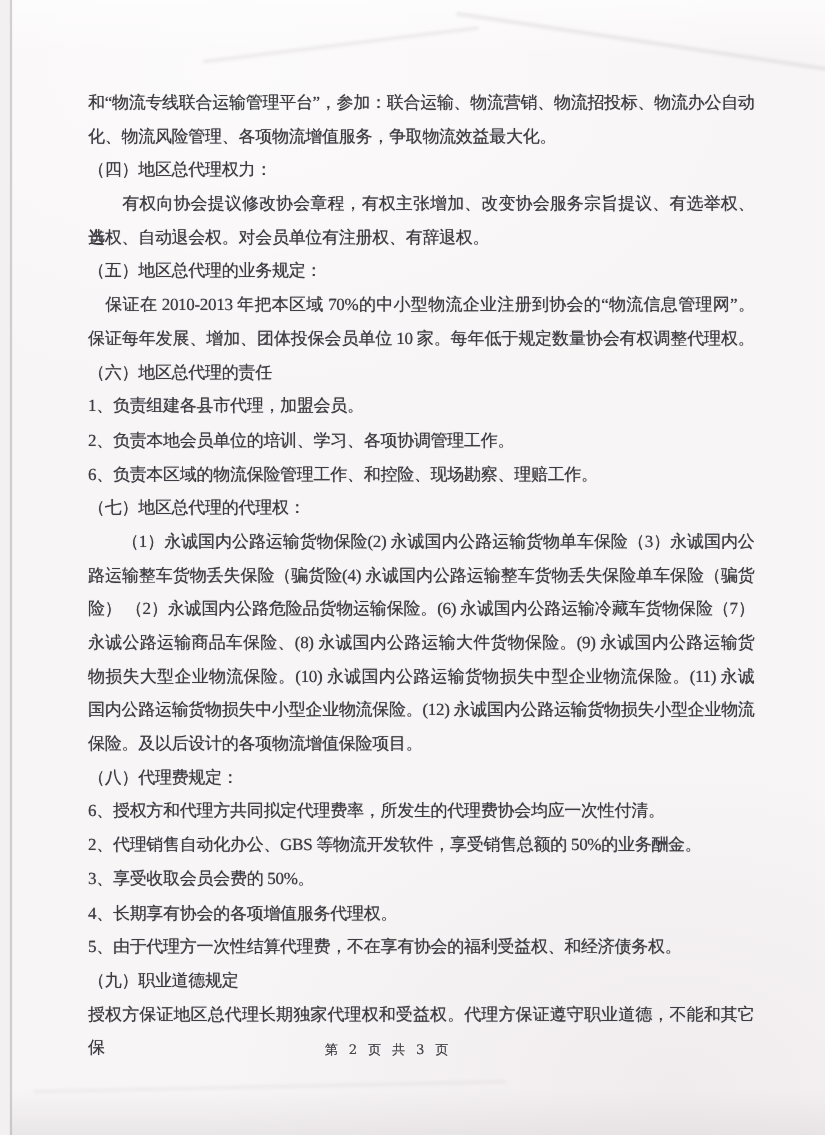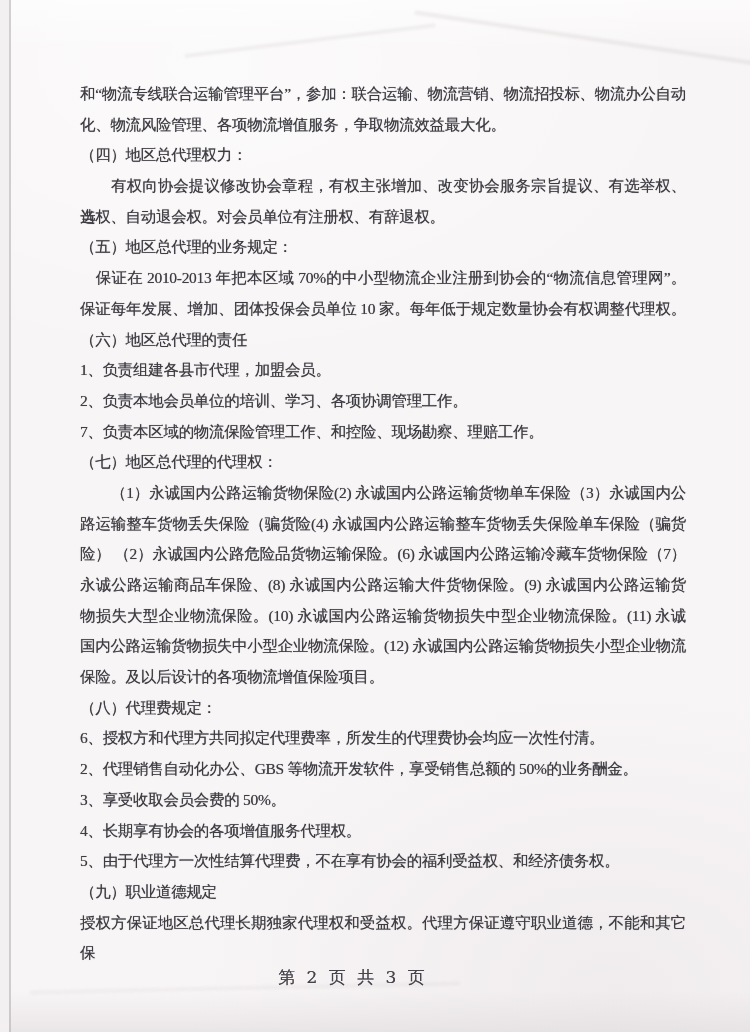--- a/index.html
+++ b/index.html
@@ -60,25 +60,24 @@
   .line.fill {
     white-space: normal;
     text-align: justify;
     text-align-last: justify;
   }
   .footer {
     position: absolute;
     left: 50px; top: 946px;
     width: 606px;
     text-align: center;
-    font-size: 17px;
+    font-size: 12px;
     letter-spacing: 3px;
     color: #46454b;
     text-shadow: 0 0 0.6px rgba(70,69,75,0.7);
-    margin-top: 20px;
   }
 </style>
 </head>
 <body>
 
 <div class="scan">
   <div class="edge-left-strip"></div>
   <div class="edge-left-line"></div>
   <div class="crease crease-a"></div>
   <div class="crease crease-b"></div>
@@ -89,21 +88,21 @@
       <div class="line">化、物流风险管理、各项物流增值服务，争取物流效益最大化。</div>
       <div class="line">（四）地区总代理权力：</div>
       <div class="line fill">　　有权向协会提议修改协会章程，有权主张增加、改变协会服务宗旨提议、有选举权、当</div>
       <div class="line">选权、自动退会权。对会员单位有注册权、有辞退权。</div>
       <div class="line">（五）地区总代理的业务规定：</div>
       <div class="line fill">　保证在 2010-2013 年把本区域 70%的中小型物流企业注册到协会的“物流信息管理网”。</div>
       <div class="line fill">保证每年发展、增加、团体投保会员单位 10 家。每年低于规定数量协会有权调整代理权。</div>
       <div class="line">（六）地区总代理的责任</div>
       <div class="line">1、负责组建各县市代理，加盟会员。</div>
       <div class="line">2、负责本地会员单位的培训、学习、各项协调管理工作。</div>
-      <div class="line">7、负责本区域的物流保险管理工作、和控险、现场勘察、理赔工作。</div>
+      <div class="line">6、负责本区域的物流保险管理工作、和控险、现场勘察、理赔工作。</div>
       <div class="line">（七）地区总代理的代理权：</div>
       <div class="line fill">　　（1）永诚国内公路运输货物保险(2) 永诚国内公路运输货物单车保险（3）永诚国内公</div>
       <div class="line fill">路运输整车货物丢失保险（骗货险(4) 永诚国内公路运输整车货物丢失保险单车保险（骗货</div>
       <div class="line fill">险） （2）永诚国内公路危险品货物运输保险。(6) 永诚国内公路运输冷藏车货物保险（7）</div>
       <div class="line fill">永诚公路运输商品车保险、(8) 永诚国内公路运输大件货物保险。(9) 永诚国内公路运输货</div>
       <div class="line fill">物损失大型企业物流保险。(10) 永诚国内公路运输货物损失中型企业物流保险。(11) 永诚</div>
       <div class="line fill">国内公路运输货物损失中小型企业物流保险。(12) 永诚国内公路运输货物损失小型企业物流</div>
       <div class="line">保险。及以后设计的各项物流增值保险项目。</div>
       <div class="line">（八）代理费规定：</div>
       <div class="line">6、授权方和代理方共同拟定代理费率，所发生的代理费协会均应一次性付清。</div>

